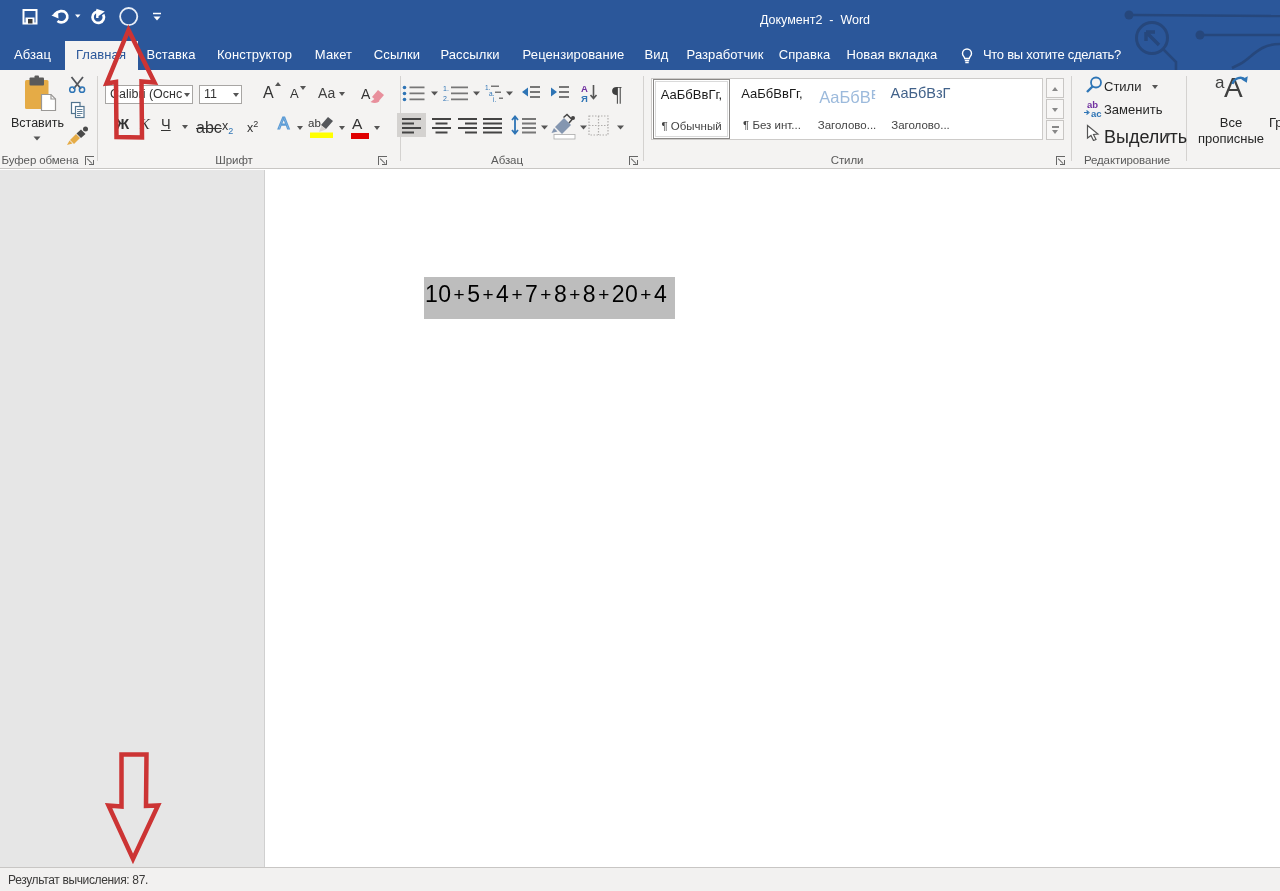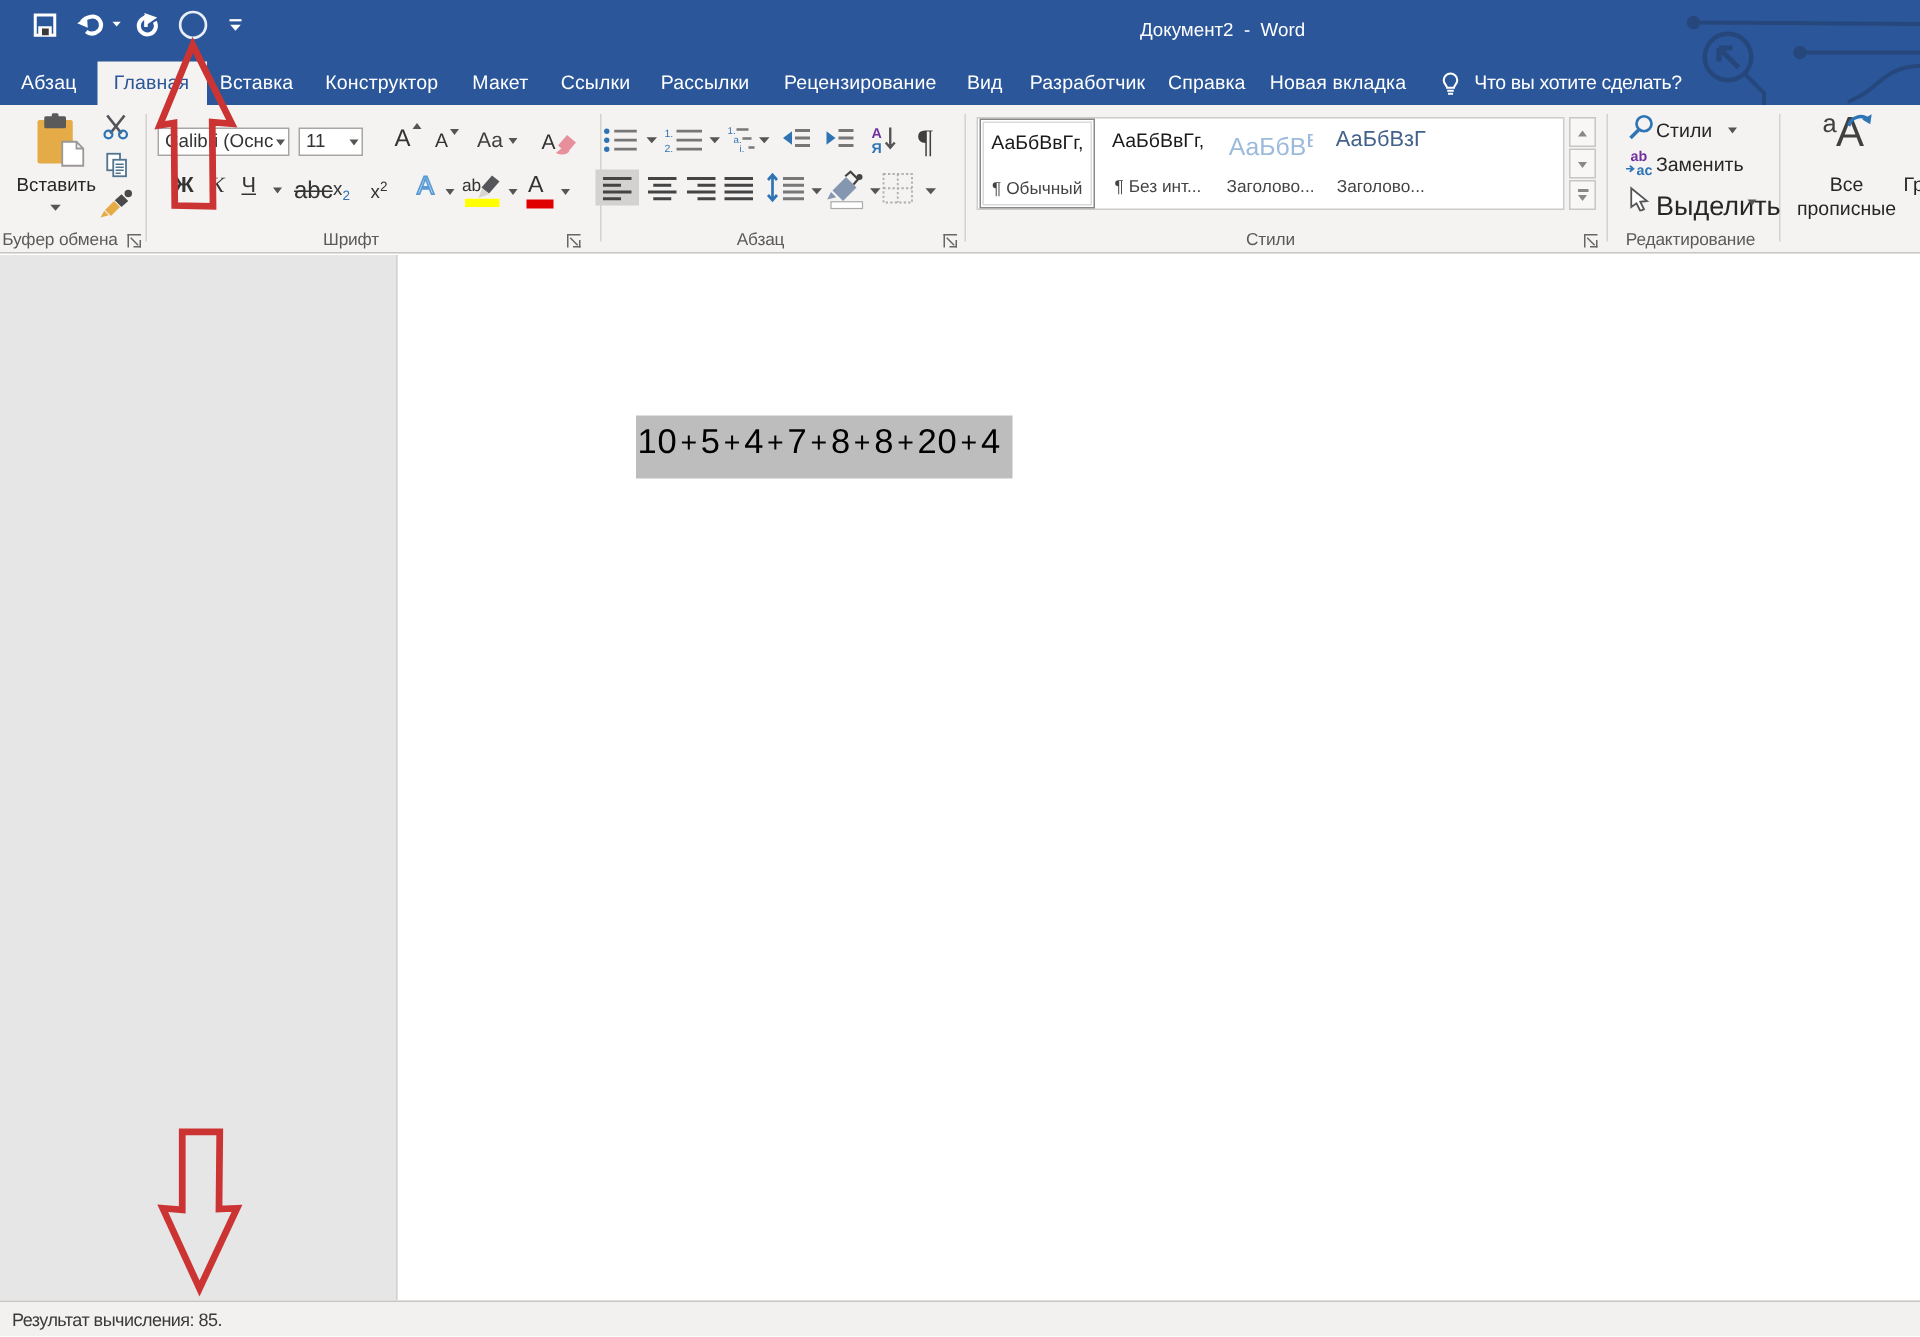--- a/index.html
+++ b/index.html
@@ -277,21 +277,21 @@
       <div class="abs" style="left:198px;top:45px;font-size:13px;color:#262626;">Гр</div>
     </div>
   </div>
   <div id="docarea">
     <div id="graypane"></div>
     <div id="selection">
         <span id="seltext">10<i>+</i>5<i>+</i>4<i>+</i>7<i>+</i>8<i>+</i>8<i>+</i>20<i>+</i>4</span>
       </div>
   </div>
   <div id="statusbar">
-      <span>Результат вычисления: 85.</span>
+      <span>Результат вычисления: 87.</span>
     </div>
   <svg class="redarrow" id="arrow-up" style="left:95px;top:20px;" width="75" height="125" viewBox="0 0 75 125">
     <path d="M33.5 10 L11.5 63.5 L21 62 L21.5 117 L47 117.5 L46.5 61.5 L59.5 62.5 Z" fill="none" stroke="#cc3434" stroke-width="4.5" stroke-linejoin="miter"></path>
   </svg>
   <svg class="redarrow" id="arrow-down" style="left:100px;top:748px;" width="66" height="120" viewBox="0 0 66 120">
     <path d="M21.5 6.5 L46.5 6.5 L46 58 L58 57.5 L33 111 L8.5 57.5 L21.5 58.5 Z" fill="none" stroke="#cc3434" stroke-width="4.5" stroke-linejoin="miter"></path>
   </svg>
 </div>
 
 </body></html>

